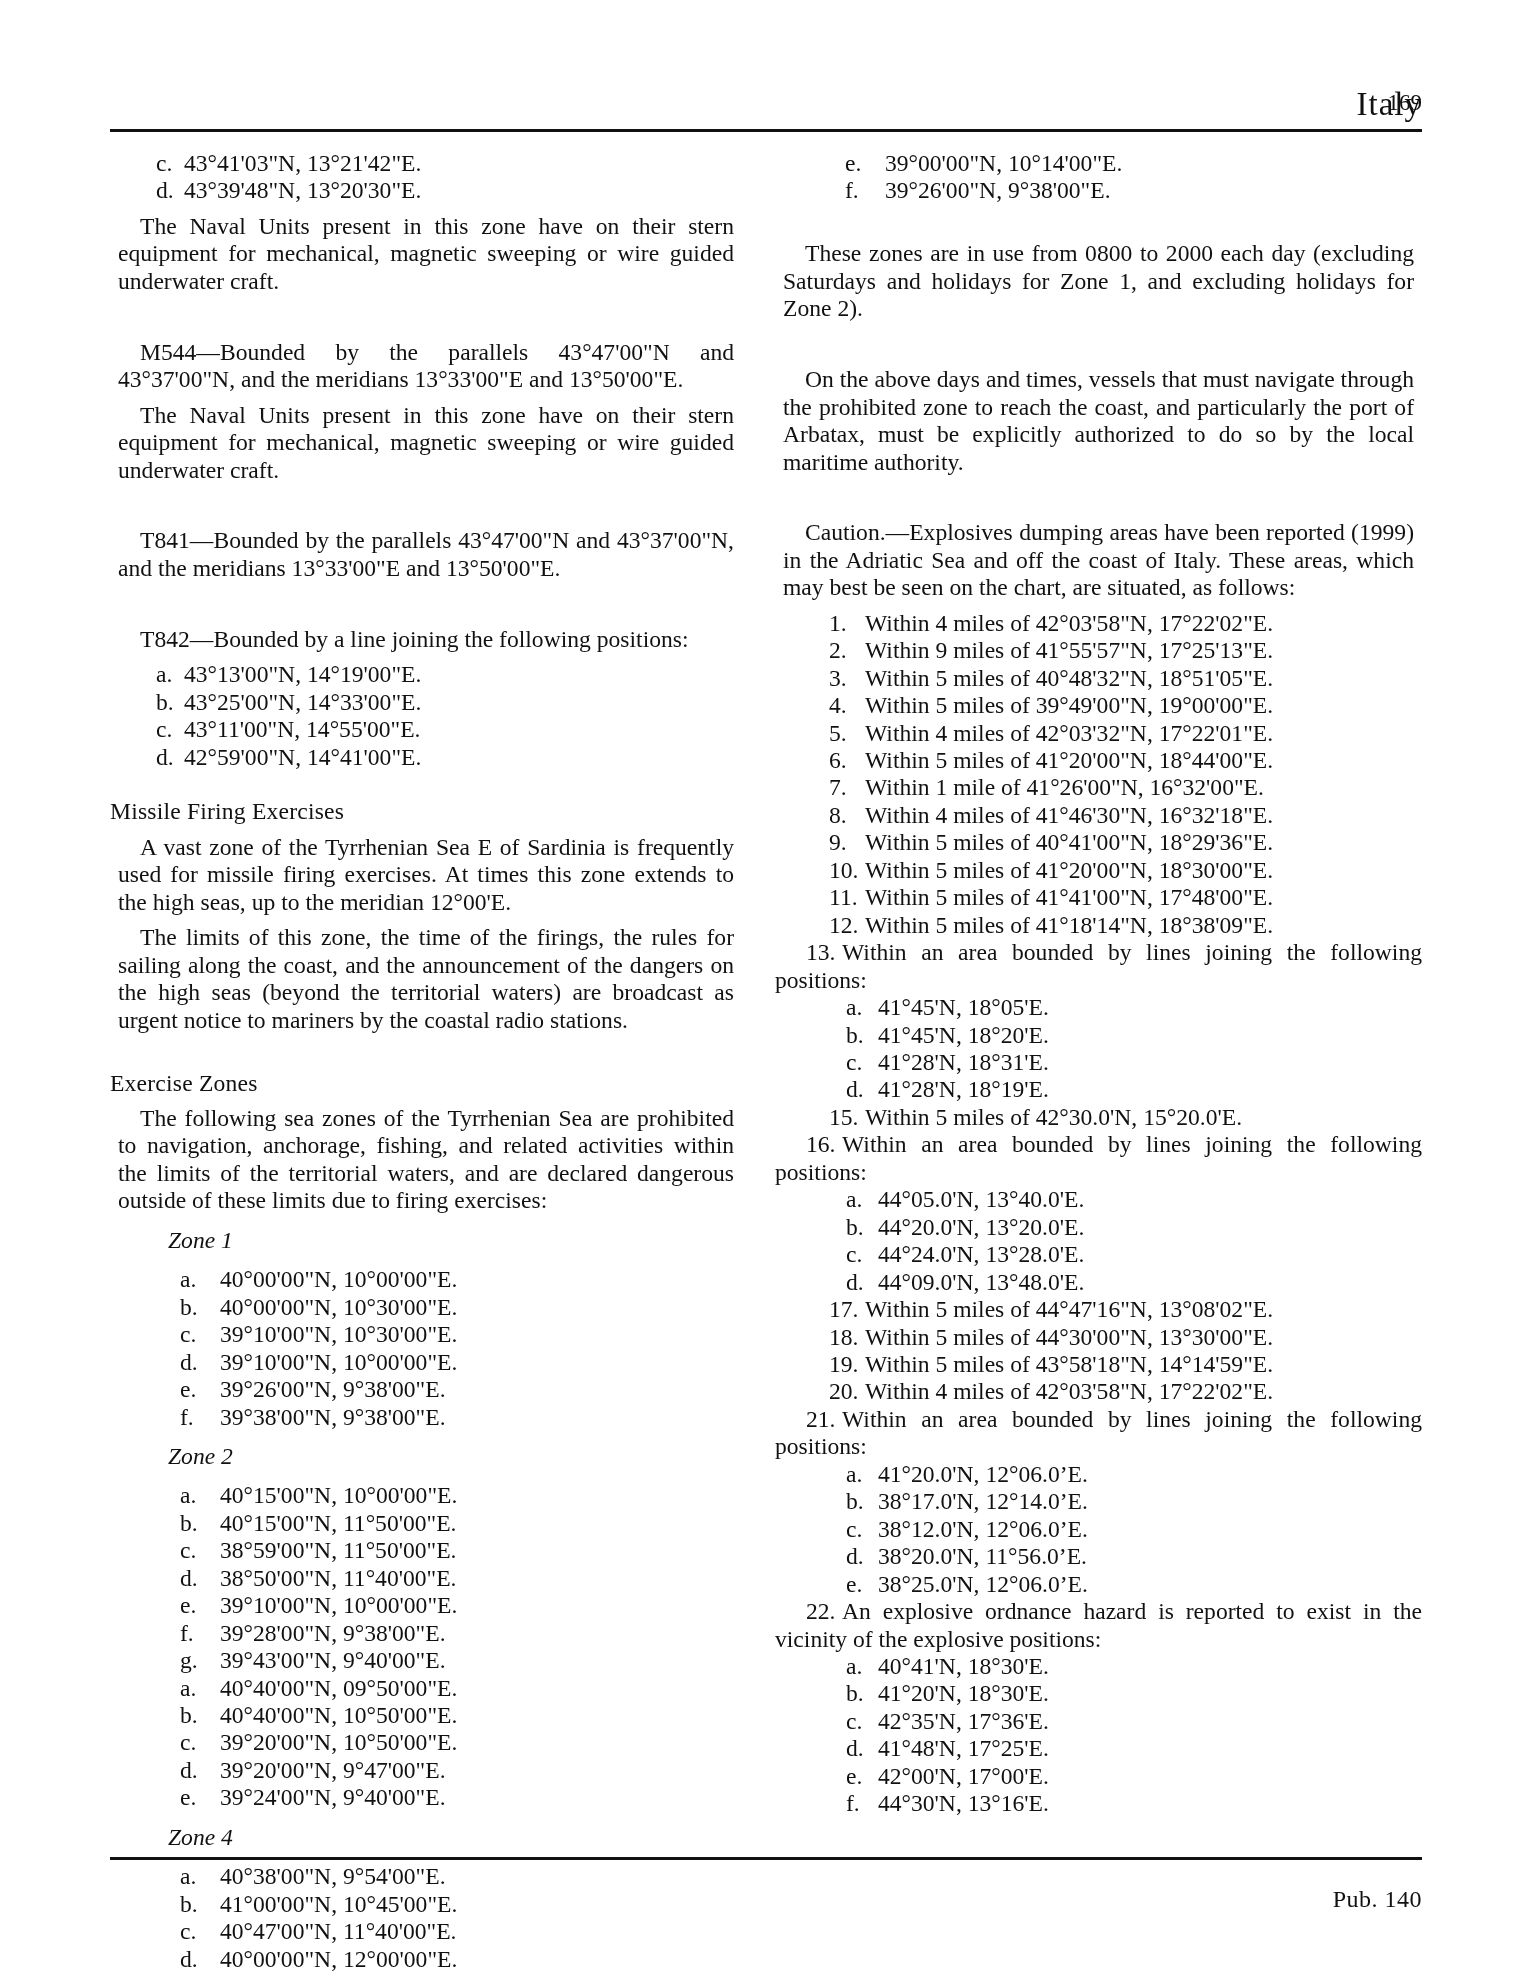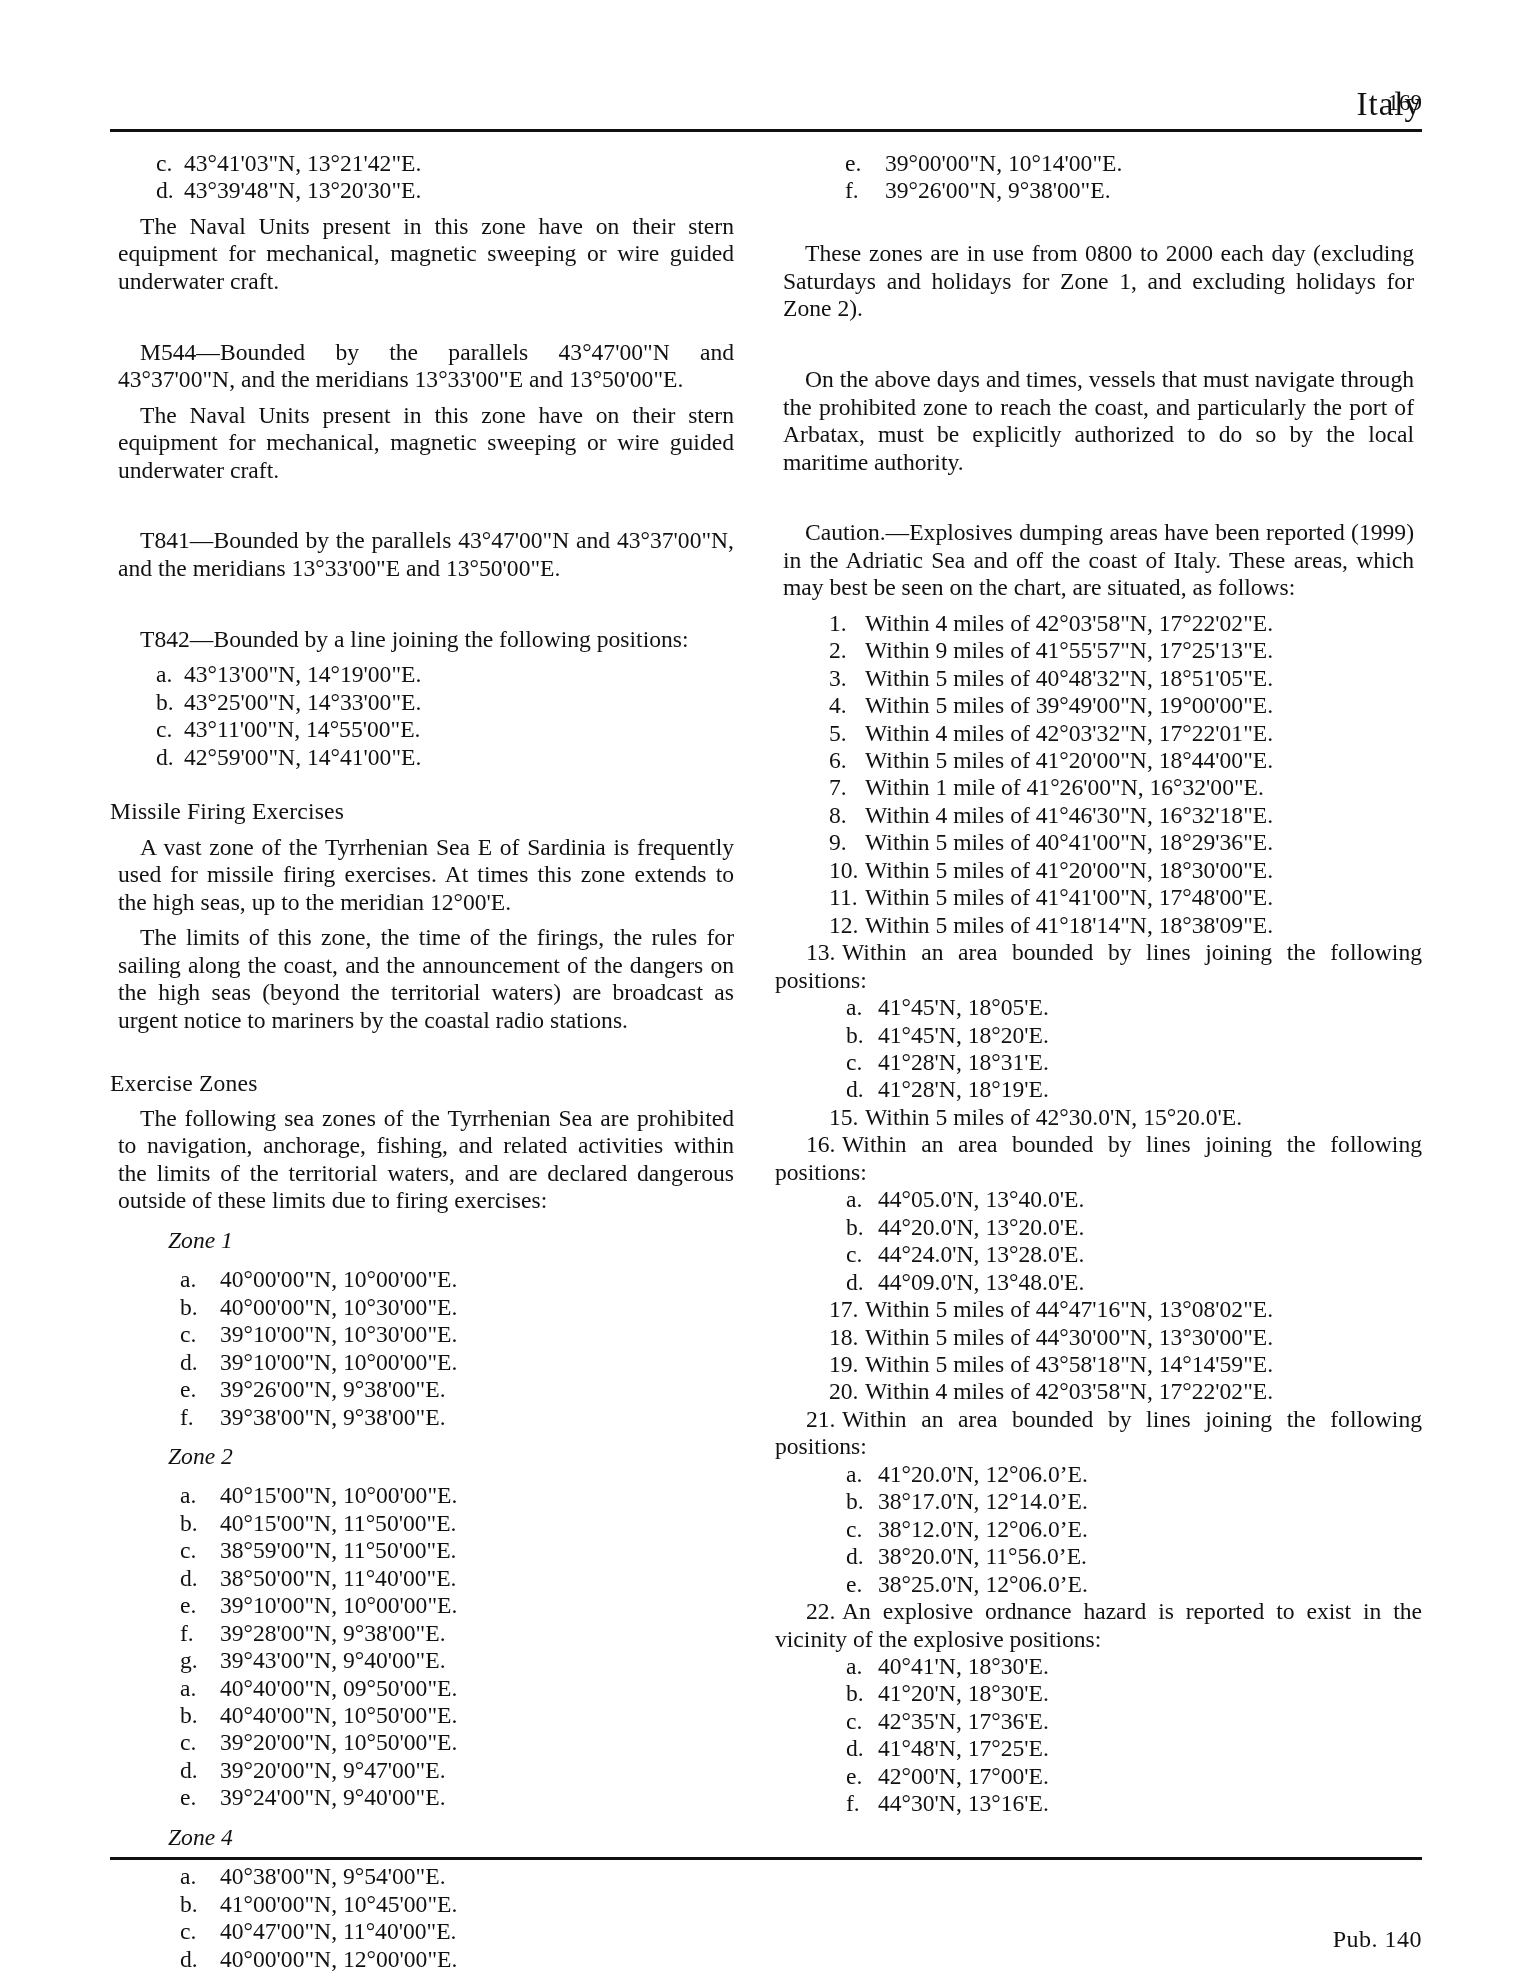--- a/index.html
+++ b/index.html
@@ -5,21 +5,21 @@
   html, body { margin: 0; padding: 0; background: #ffffff; }
   body { width: 1530px; height: 1980px; position: relative; overflow: hidden;
          font-family: "Liberation Serif", "DejaVu Serif", serif; color: #111; }
   .page-header { position: absolute; left: 110px; top: 82px; width: 1312px; height: 50px; }
   .running-title { position: absolute; left: 0; right: 0; top: 4px; text-align: right;
                    font-size: 33px; letter-spacing: 1px; }
   .page-number { position: absolute; right: 0; top: 8px; font-size: 23px; }
   .rule { position: absolute; left: 110px; width: 1312px; height: 3px; background: #111; }
   .rule.top { top: 129px; }
   .rule.bottom { top: 1857px; }
-  .footer { position: absolute; right: 108px; top: 1886px; font-size: 24px; letter-spacing: 0.5px; margin-top: 40px; }
+  .footer { position: absolute; right: 108px; top: 1886px; font-size: 24px; letter-spacing: 0.5px; }
 
   .col { position: absolute; top: 150px; font-size: 23.6px; line-height: 27.45px; }
   .col.left { left: 110px; width: 632px; }
   .col.right { left: 775px; width: 647px; }
 
   .p { text-align: justify; text-indent: 22px; margin: 8px; }
   .gap { height: 27.45px; }
   .heading { margin: 0; letter-spacing: 0.2px; }
   .zone-label { margin: 12px; padding-left: 46px; font-style: italic; }
   .item { margin: 0; display: flex; }

